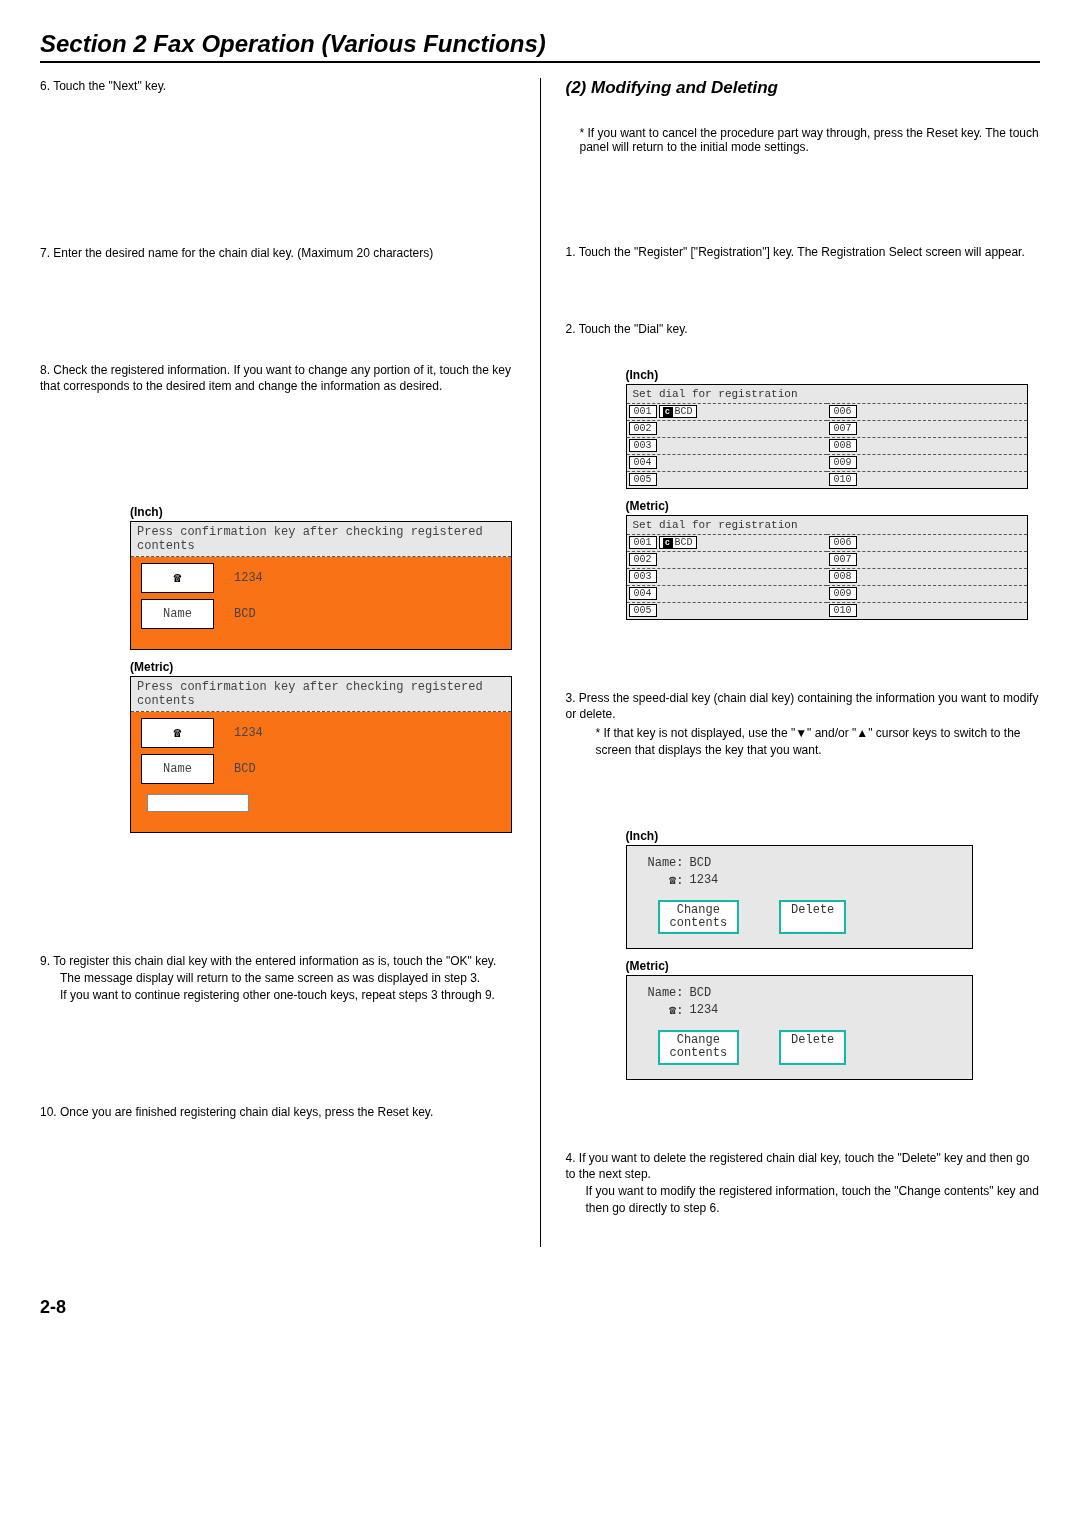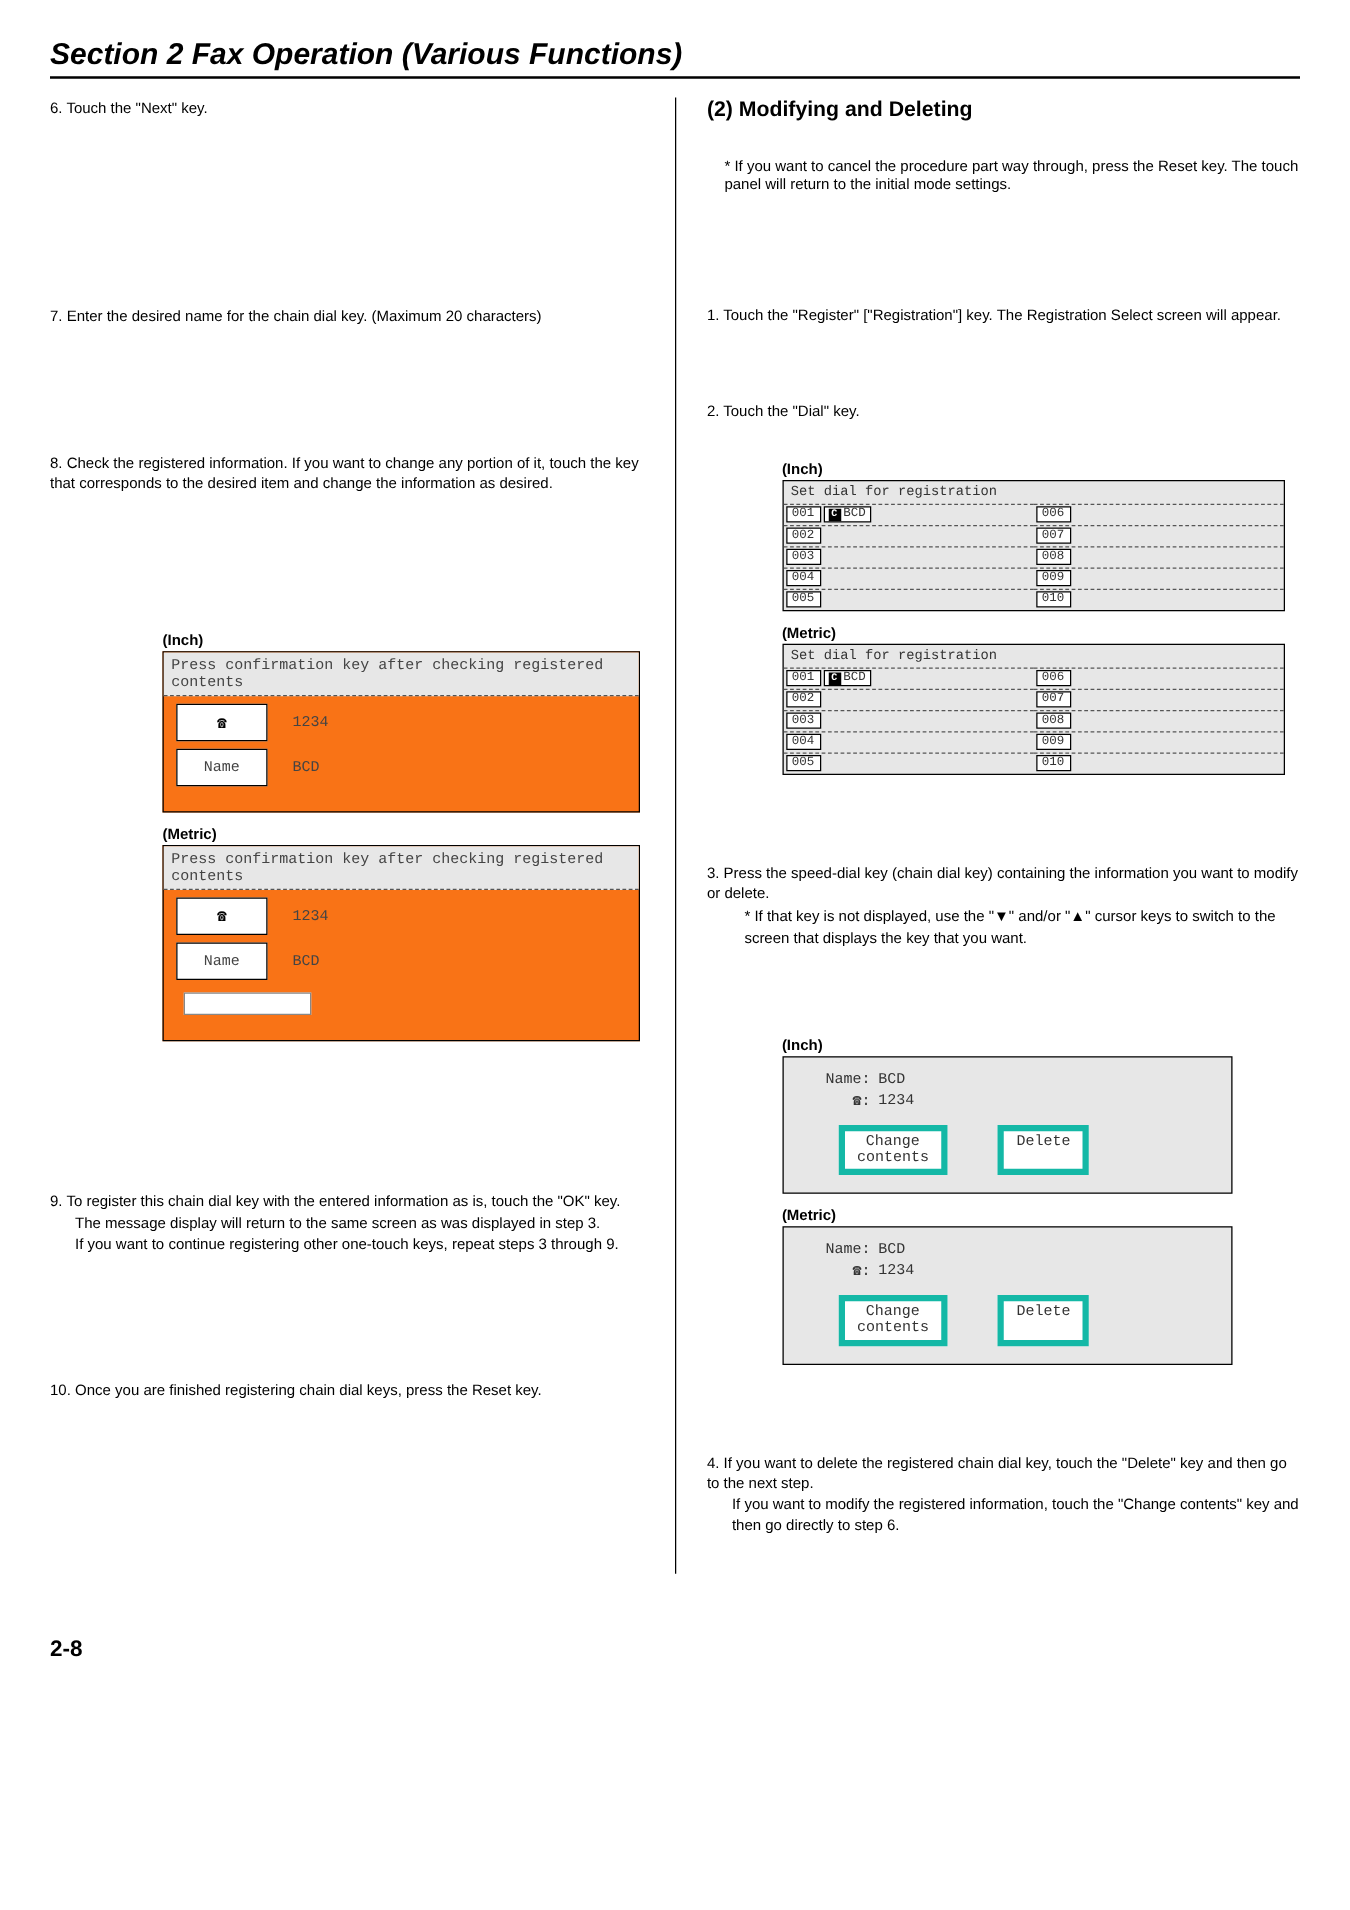--- a/index.html
+++ b/index.html
@@ -37,20 +37,21 @@
     line-height: 1.4;
   }
   .step-dense { margin-bottom: 20px; }
   .sub {
     padding-left: 30px;
     margin-top: 2px;
   }
   .h2 {
     font-size: 17px;
     font-weight: bold;
+    font-style: italic;
     margin-bottom: 6px;
   }
   .label-bold {
     font-weight: bold;
     margin-bottom: 2px;
     margin-top: 10px;
   }
   
   .lcd-confirm {
     border: 1px solid #000;
@@ -131,27 +132,27 @@
     font-size:8px; text-align:center; line-height:10px; font-weight:bold;
   }
   
   .lcd-mod {
     border: 1px solid #000;
     width: 320px;
     background: #e7e7e7;
     font-family: "Courier New", monospace;
     font-size: 12px;
     color: #333;
-    padding: 10px 14px 14px 24px;
+    padding: 10px 14px 14px 11px;
   }
   .lcd-mod-row { margin-bottom: 3px; display:flex; gap:6px; }
   .lcd-mod-label { width: 46px; text-align: right; }
   .lcd-mod-btns { display: flex; gap: 40px; margin-top: 12px; margin-left: 20px; }
   .mod-btn {
-    border: 5px solid #14b8a6; background: #fff; padding: 2px 10px;
+    border: 2px solid #14b8a6; background: #fff; padding: 2px 10px;
     text-align:center; line-height:1.1;
   }
   .panel-block { margin-left: 60px; }
   .pg {
     font-size: 18px;
     font-weight: bold;
     margin-top: 50px;
   }
   .spacer-lg { height: 120px; }
   .spacer-md { height: 70px; }

